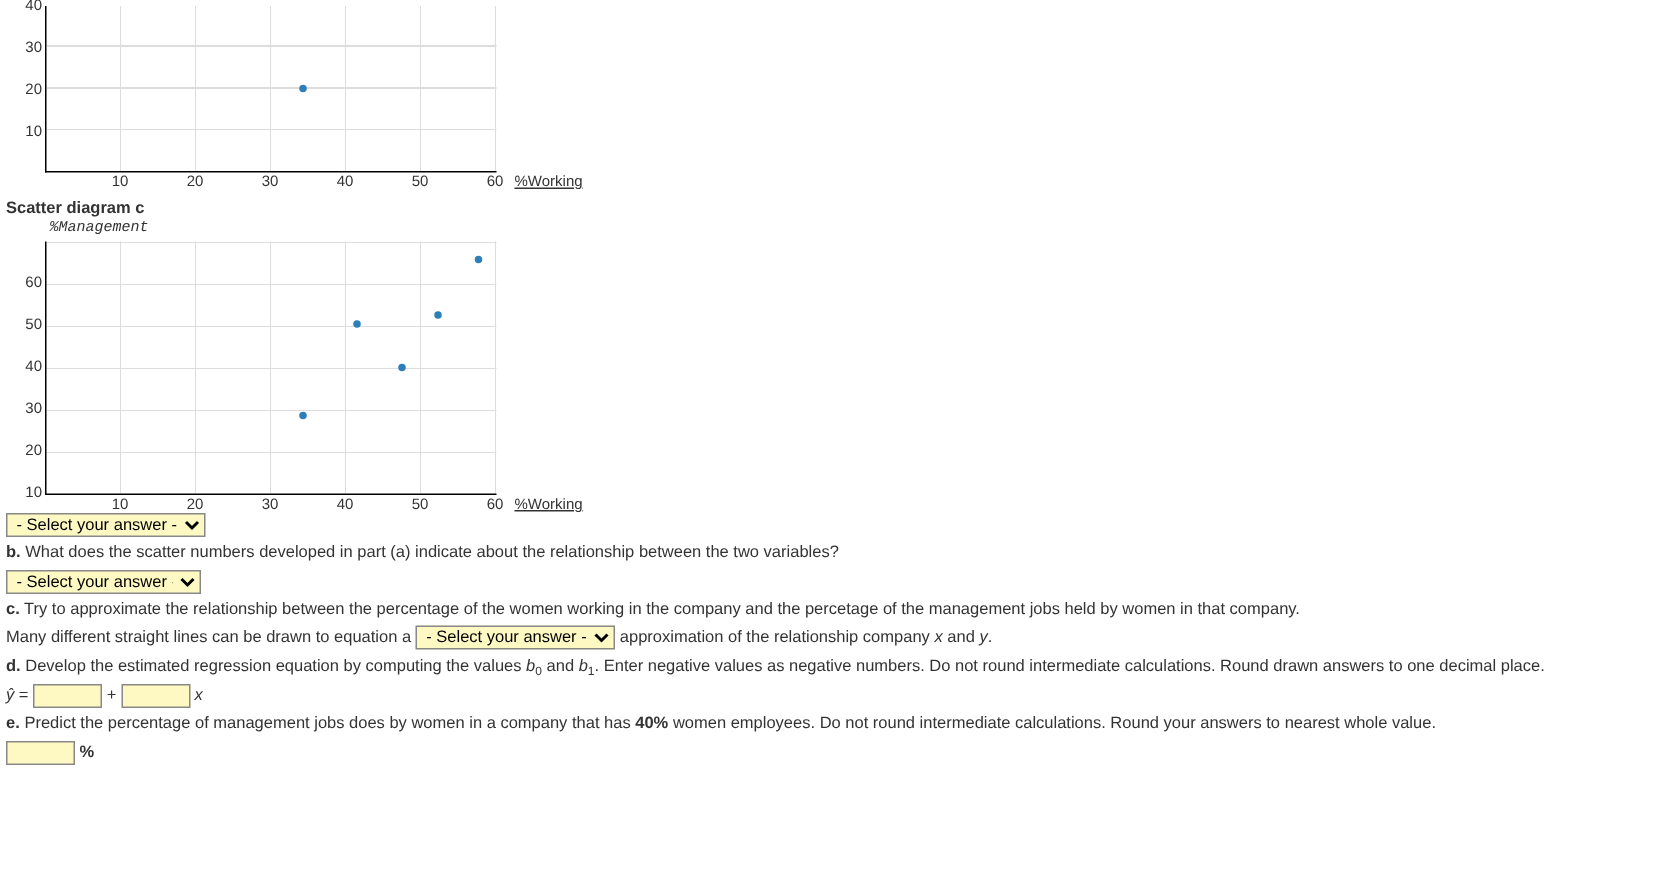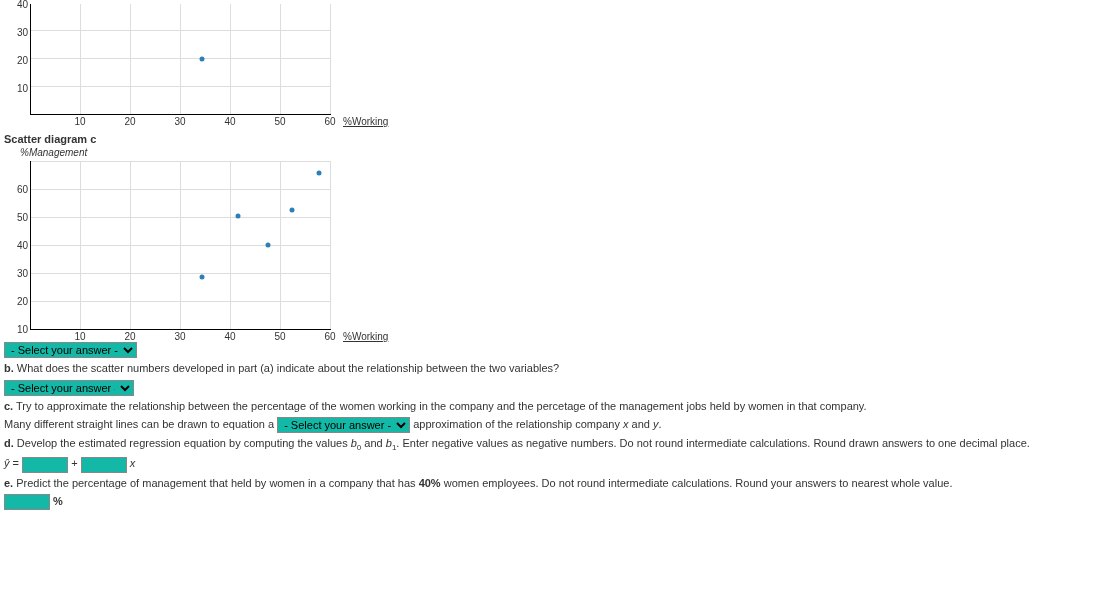--- a/index.html
+++ b/index.html
@@ -44,24 +44,25 @@
     transform: translateX(-50%);
   }
   .x-label {
     position: absolute;
     top: 142px;
     font-size: 10px;
     text-decoration: underline;
   }
   .y-label {
     position: absolute;
-    left: 12px;
+    left: 25px;
     top: -2px;
     font-size: 10px;
     font-style: italic;
+    font-family: Liberation Mono, monospace;
   }
   .data-point {
     position: absolute;
     width: 5px;
     height: 5px;
     background: #2c7fb8;
     border-radius: 50%;
     transform: translate(-50%, 50%);
   }
   .section-title {
@@ -69,21 +70,21 @@
     font-size: 11px;
     margin: 4px 0;
   }
   .question-line {
     margin: 3px 0;
     line-height: 1.4;
   }
   select, input[type="text"] {
     font-size: 11px;
     border: 1px solid #888;
-    background: #14b8a6;
+    background: #fef9c3;
     padding: 0 2px;
     vertical-align: middle;
   }
   input[type="text"] {
     width: 40px;
     height: 14px;
   }
   .ital { font-style: italic; }
   .sub { font-size: 8px; vertical-align: sub; }
   .bold { font-weight: bold; }
@@ -174,21 +175,21 @@
   <span class="ital">ŷ</span>
   <span>=</span>
   <input type="text" style="">
   <span>+</span>
   <input type="text" style="">
   <span class="ital">x</span>
 </div>
 
 <div class="question-line">
   <span class="bold">e.</span>
-  <span>Predict the percentage of management that held by women in a company that has</span>
+  <span>Predict the percentage of management jobs does by women in a company that has</span>
   <span class="bold">40%</span>
   <span>women employees. Do not round intermediate calculations. Round your answers to nearest whole value.</span>
 </div>
 
 <div class="question-line">
   <input type="text" style="">
   <span class="bold">%</span>
 </div>
 
 </body></html>

